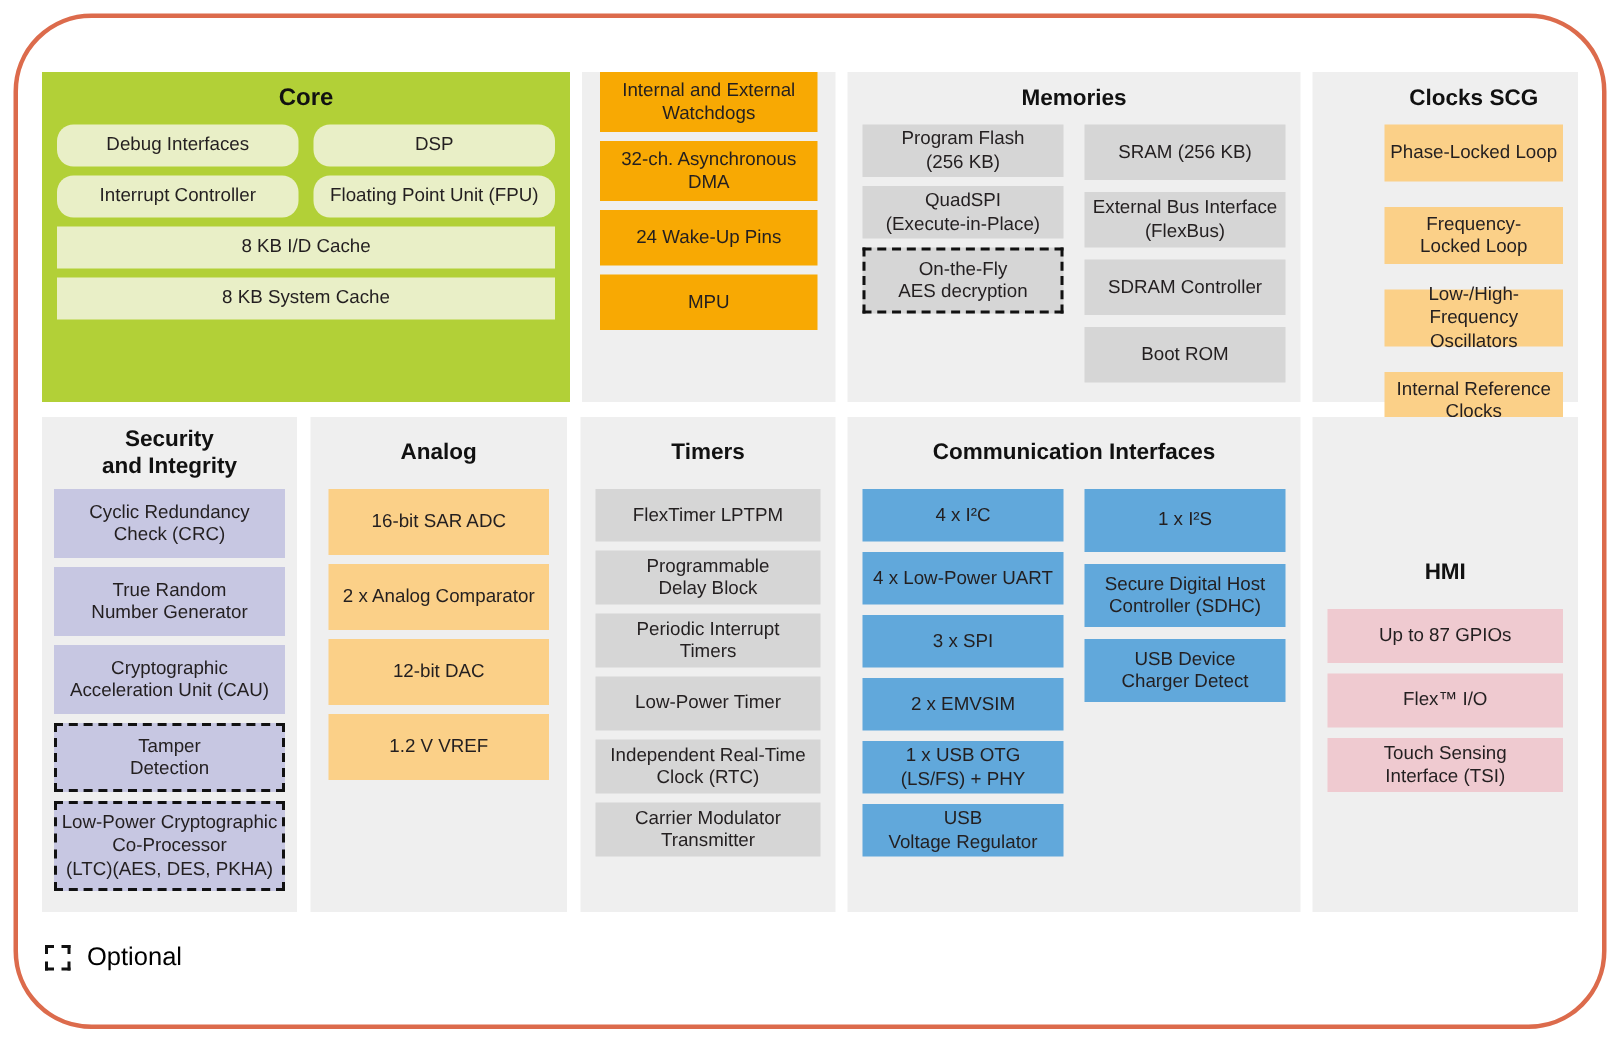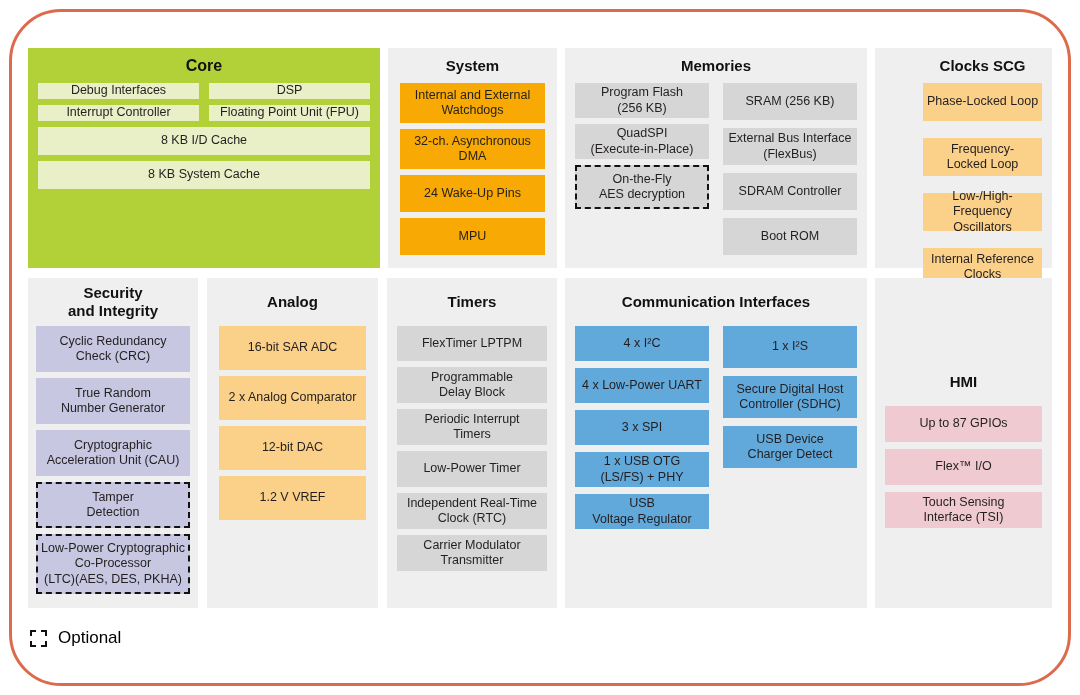--- a/index.html
+++ b/index.html
@@ -65,21 +65,21 @@
   .lavender     { background: #c7c7e2; }
   .blue         { background: #61a8db; }
   .pink         { background: #efcad0; }
 
   .stack { display: flex; flex-direction: column; }
   .cols  { display: flex; flex-direction: row; }
 
   
   .core-sec .stack { padding: 0 10px; gap: 6px; }
   .core-two { display: flex; gap: 10px; }
-  .core-two .blk { flex: 1; height: 16px; }
+  .core-two .blk { flex: 1; height: 28px; border-radius: 11px; }
   .blk.h40 { height: 40px; }
   .blk.h28 { height: 28px; }
 
   
   .sec-system .stack { padding: 0 12px; gap: 6px; }
   .sec-system .blk { height: 40px; }
   .sec-system .blk.short { height: 37px; }
 
   
   .twocol { padding: 0 10px; gap: 14px; }
@@ -150,21 +150,20 @@
       <div class="core-two">
         <div class="blk pale-green">Interrupt Controller</div>
         <div class="blk pale-green">Floating Point Unit (FPU)</div>
       </div>
       <div class="blk pale-green h28">8 KB I/D Cache</div>
       <div class="blk pale-green h28">8 KB System Cache</div>
     </div>
   </section>
 
   <section class="sec sec-system row1" style="left:388px; top:48px; width:169px; height:220px;">
-    <div class="sec-title">System</div>
     <div class="stack">
       <div class="blk orange">Internal and External
 Watchdogs</div>
       <div class="blk orange">32-ch. Asynchronous
 DMA</div>
       <div class="blk orange short">24 Wake-Up Pins</div>
       <div class="blk orange short">MPU</div>
     </div>
   </section>
 
@@ -246,20 +245,21 @@
     </div>
   </section>
 
   <section class="sec sec-comm row2" style="left:565px; top:278px; width:302px; height:330px;">
     <div class="sec-title">Communication  Interfaces</div>
     <div class="cols twocol">
       <div class="col col-l">
         <div class="blk blue">4 x I²C</div>
         <div class="blk blue">4 x Low-Power UART</div>
         <div class="blk blue">3 x SPI</div>
+        <div class="blk blue">2 x EMVSIM</div>
         <div class="blk blue">1 x USB OTG
 (LS/FS) + PHY</div>
         <div class="blk blue">USB
 Voltage Regulator</div>
       </div>
       <div class="col col-r">
         <div class="blk blue">1 x I²S</div>
         <div class="blk blue">Secure Digital Host
 Controller (SDHC)</div>
         <div class="blk blue">USB Device

